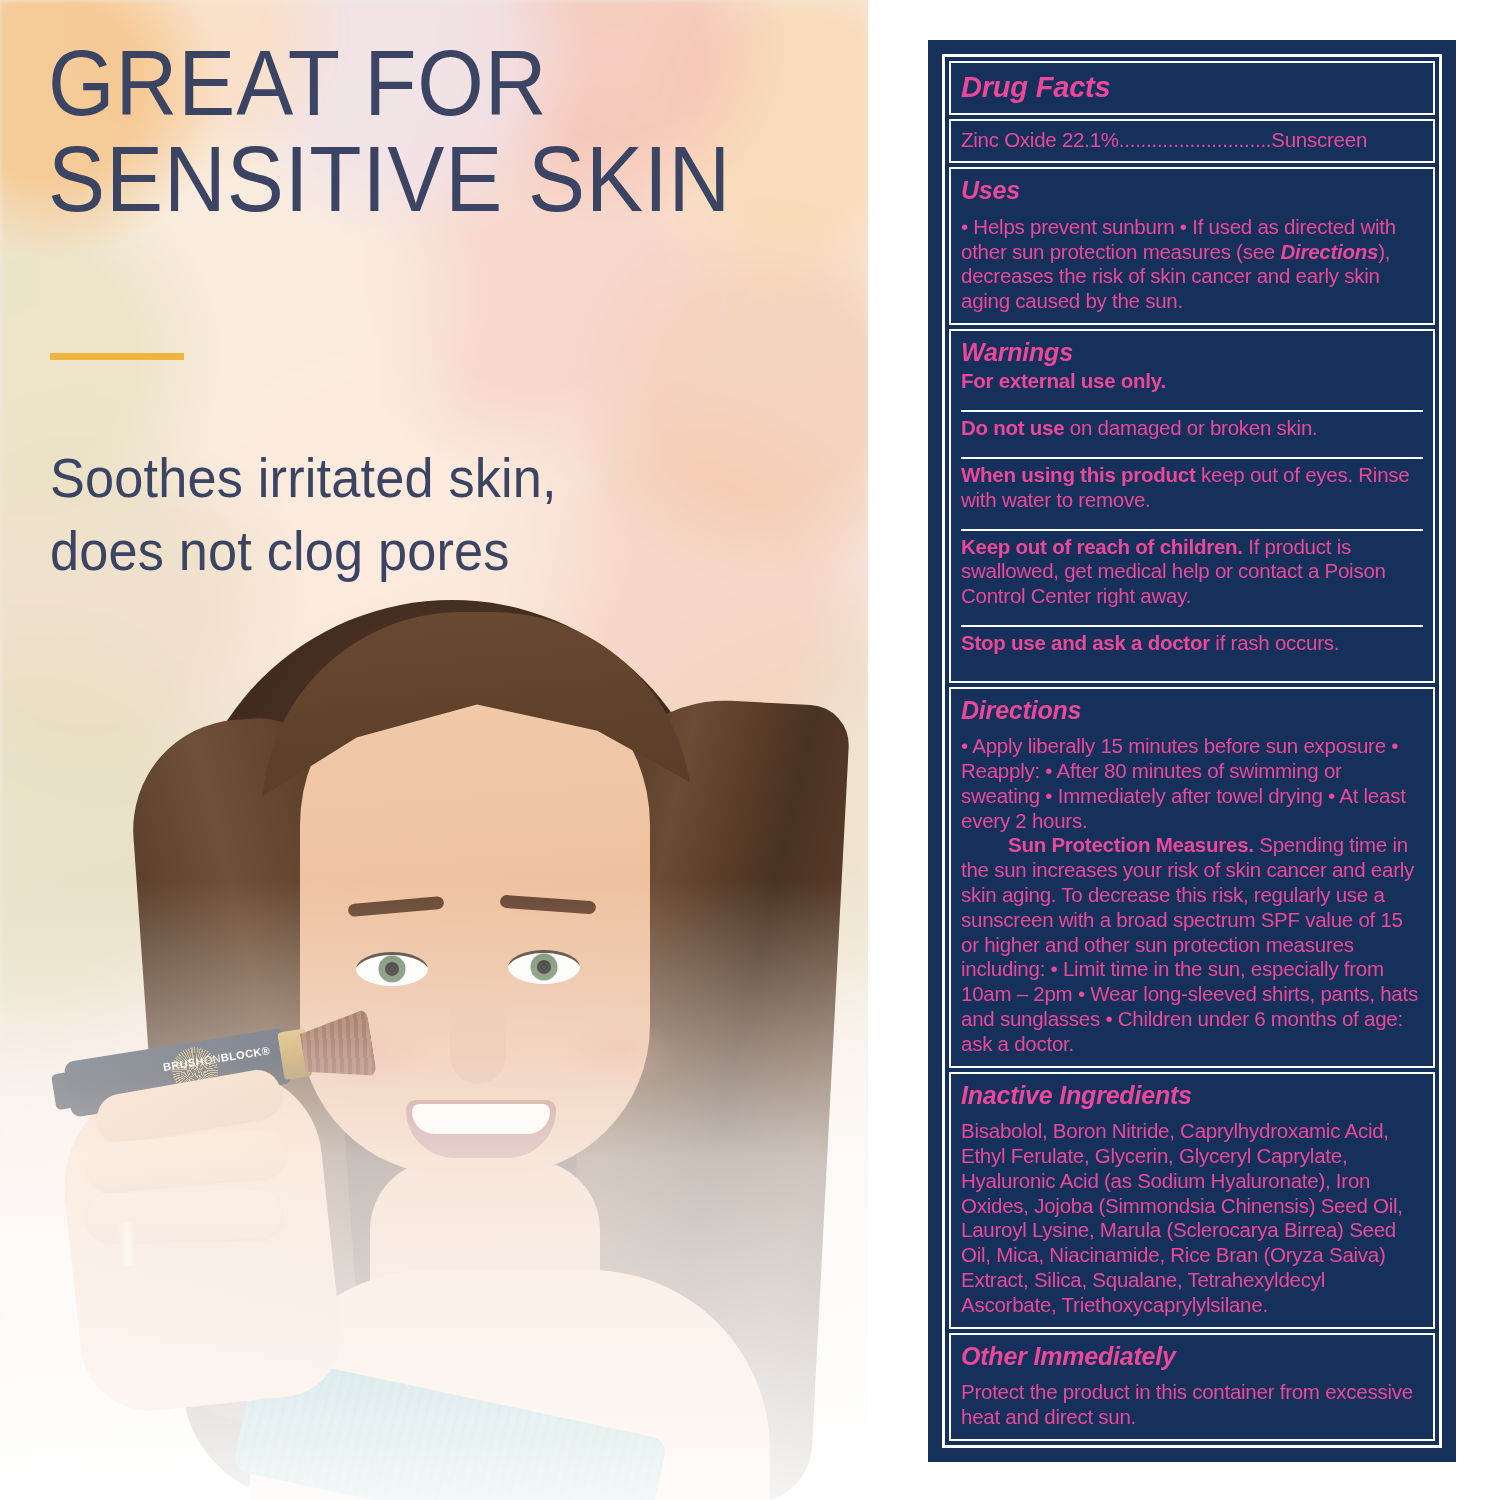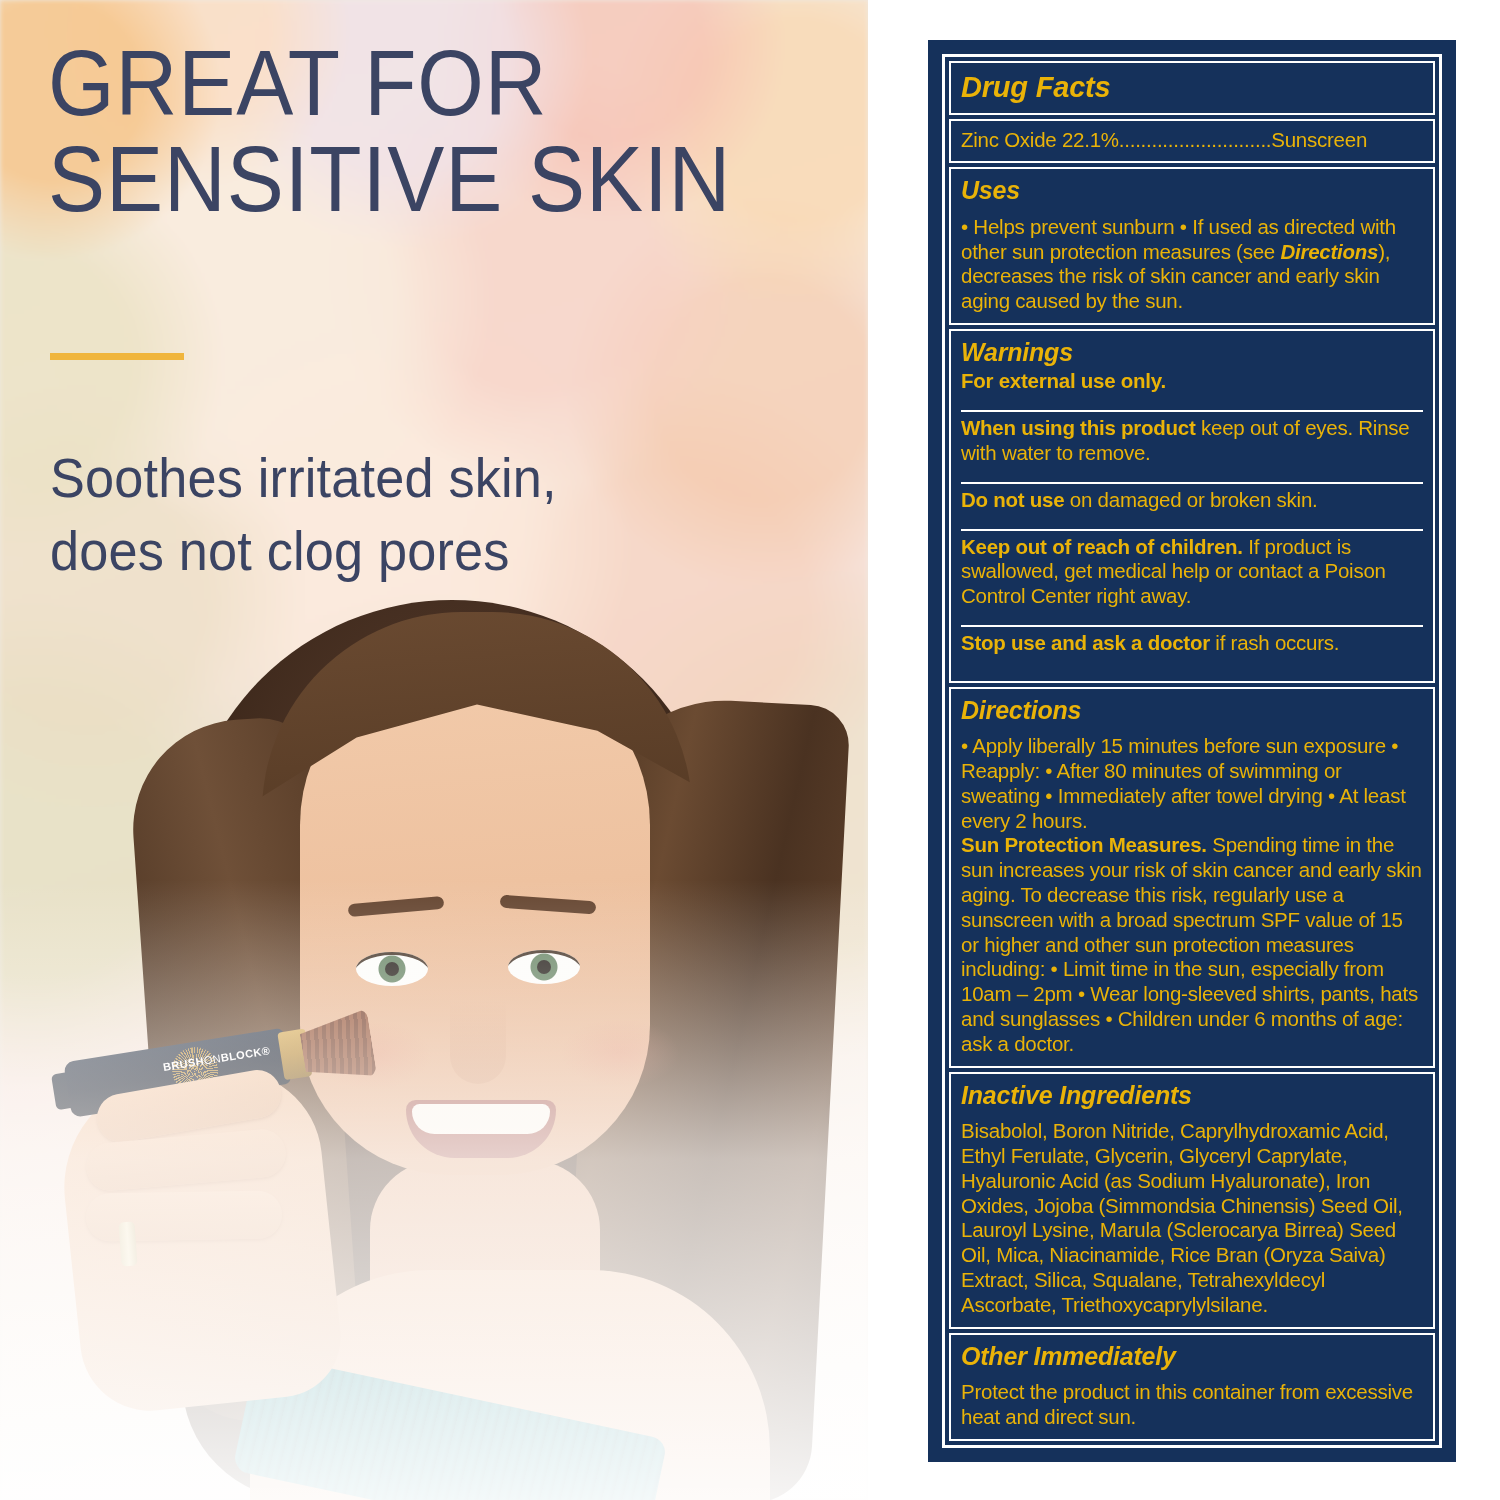--- a/index.html
+++ b/index.html
@@ -217,34 +217,34 @@
   .facts-inner {
     width:100%; height:100%;
     border:3px solid #ffffff;
     padding:4px;
     display:flex; flex-direction:column;
   }
   .sec {
     border:2px solid #ffffff;
     padding:7px 10px 9px 10px;
     margin-bottom:4px;
-    color:#eab308;
+    color:#ec4899;
   }
   .sec:last-child { margin-bottom:0; }
   .sec-title {
     font-style:italic; font-weight:700;
     font-size:25px; line-height:1.18;
     letter-spacing:-.2px;
   }
   .sec-title.big { font-size:29px; }
   .body-txt {
     font-size:20.5px; line-height:1.21; font-weight:400;
     letter-spacing:-.25px;
   }
-  .body-txt b { font-weight:700; }
+  .body-txt b { font-weight:700;margin-left:47px; }
   .body-txt i { font-style:italic; font-weight:700; }
   .ai-row {
     display:flex; justify-content:space-between; align-items:baseline;
   }
   .ai-row .lbl { font-style:italic; font-weight:700; font-size:25px; }
   .ai-line { font-size:20.5px; letter-spacing:-.25px; }
   .warn-item {
     font-size:20.5px; line-height:1.21; letter-spacing:-.25px;
     padding:4px 0 16px 0;
     border-top:2px solid #ffffff;
@@ -321,22 +321,22 @@
       </div>
 
       <div class="sec">
         <div class="sec-title">Uses</div>
         <div class="body-txt tight"><span>• Helps prevent sunburn • If used as directed with other sun protection measures (see </span><i>Directions</i><span>), decreases the risk of skin cancer and early skin aging caused by the sun.</span></div>
       </div>
 
       <div class="sec">
         <div class="sec-title">Warnings</div>
         <div class="warn-item first"><b>For external use only.</b><span></span></div>
+        <div class="warn-item"><b>Do not use</b><span> on damaged or broken skin.</span></div>
         <div class="warn-item"><b>When using this product</b><span> keep out of eyes. Rinse with water to remove.</span></div>
-        <div class="warn-item"><b>Do not use</b><span> on damaged or broken skin.</span></div>
         <div class="warn-item"><b>Keep out of reach of children.</b><span> If product is swallowed, get medical help or contact a Poison Control Center right away.</span></div>
         <div class="warn-item"><b>Stop use and ask a doctor</b><span> if rash occurs.</span></div>
       </div>
 
       <div class="sec">
         <div class="sec-title">Directions</div>
         <div class="body-txt tight">• Apply liberally 15 minutes before sun exposure • Reapply: • After 80 minutes of swimming or sweating • Immediately after towel drying • At least every 2 hours.</div>
         <div class="body-txt"><b>Sun Protection Measures.</b><span> Spending time in the sun increases your risk of skin cancer and early skin aging. To decrease this risk, regularly use a sunscreen with a broad spectrum SPF value of 15 or higher and other sun protection measures including: • Limit time in the sun, especially from 10am – 2pm • Wear long-sleeved shirts, pants, hats and sunglasses • Children under 6 months of age: ask a doctor.</span></div>
       </div>
 

